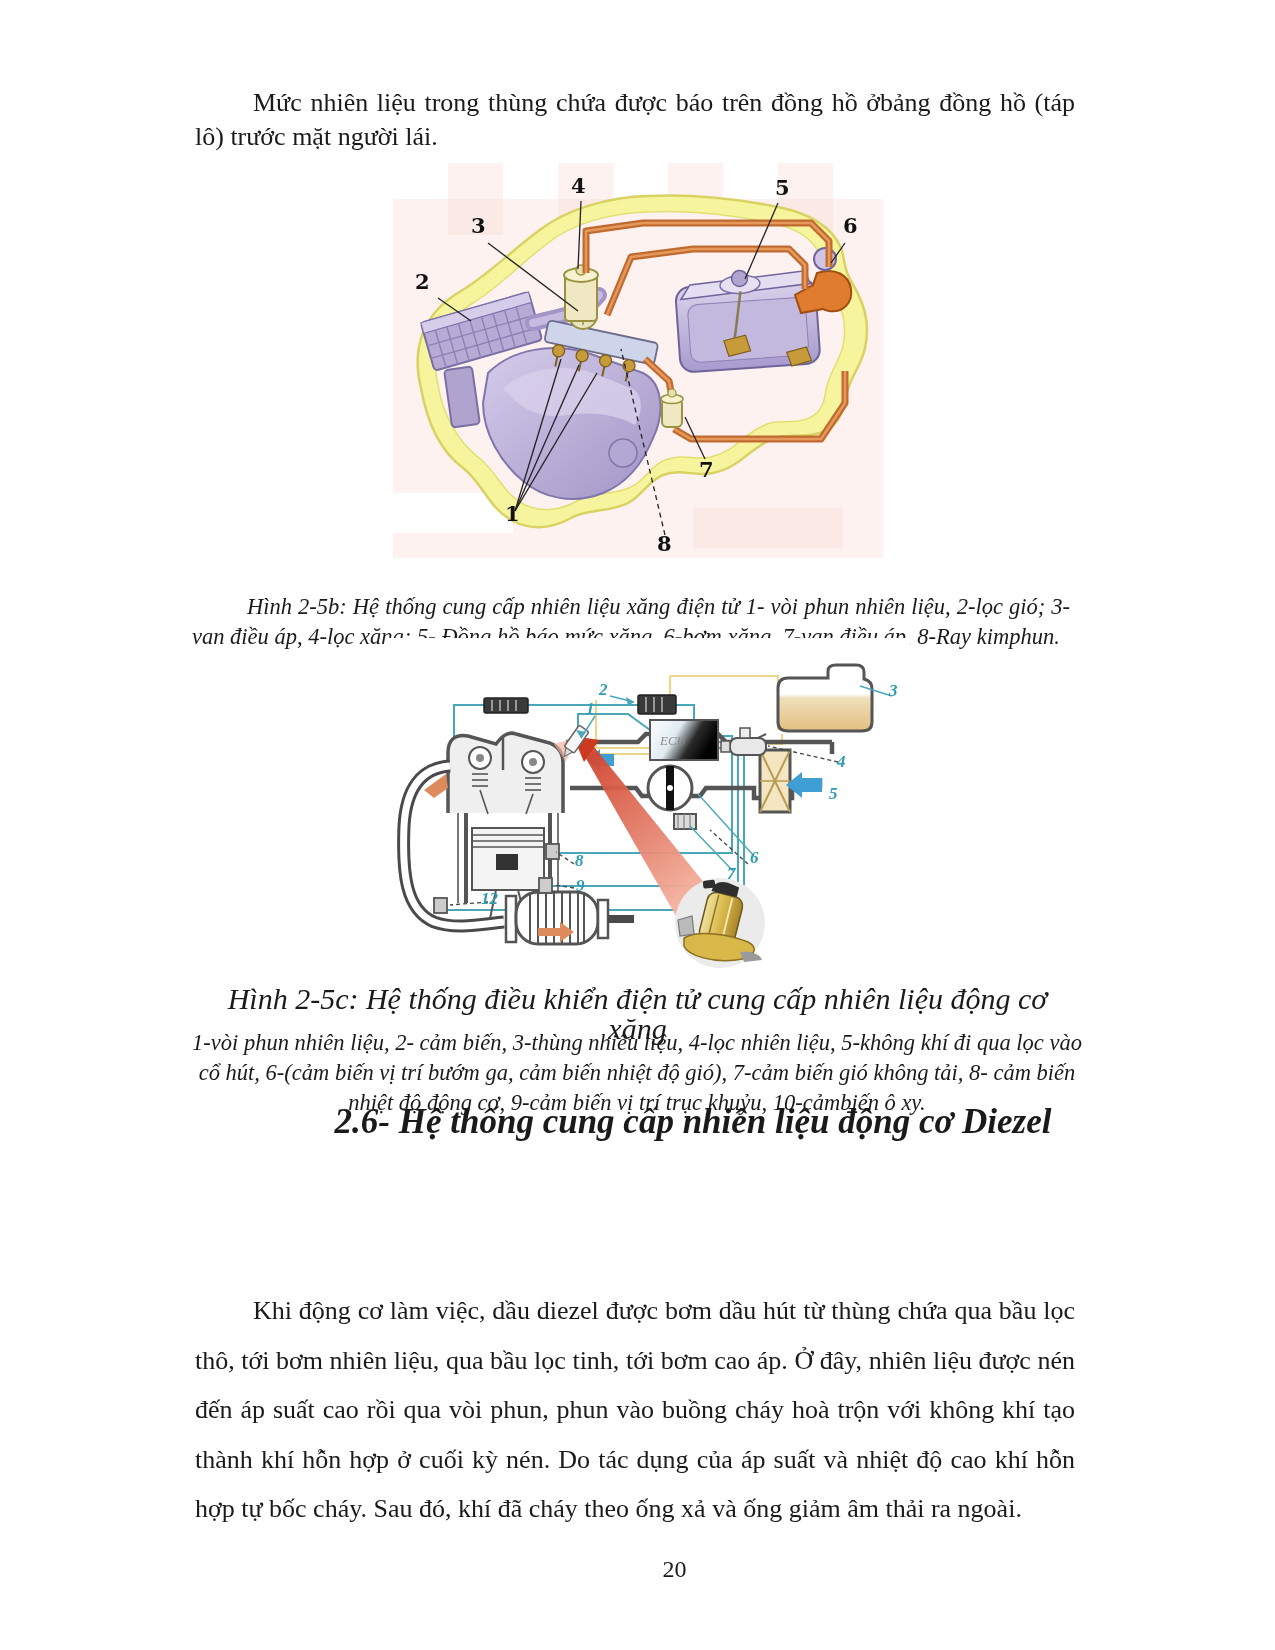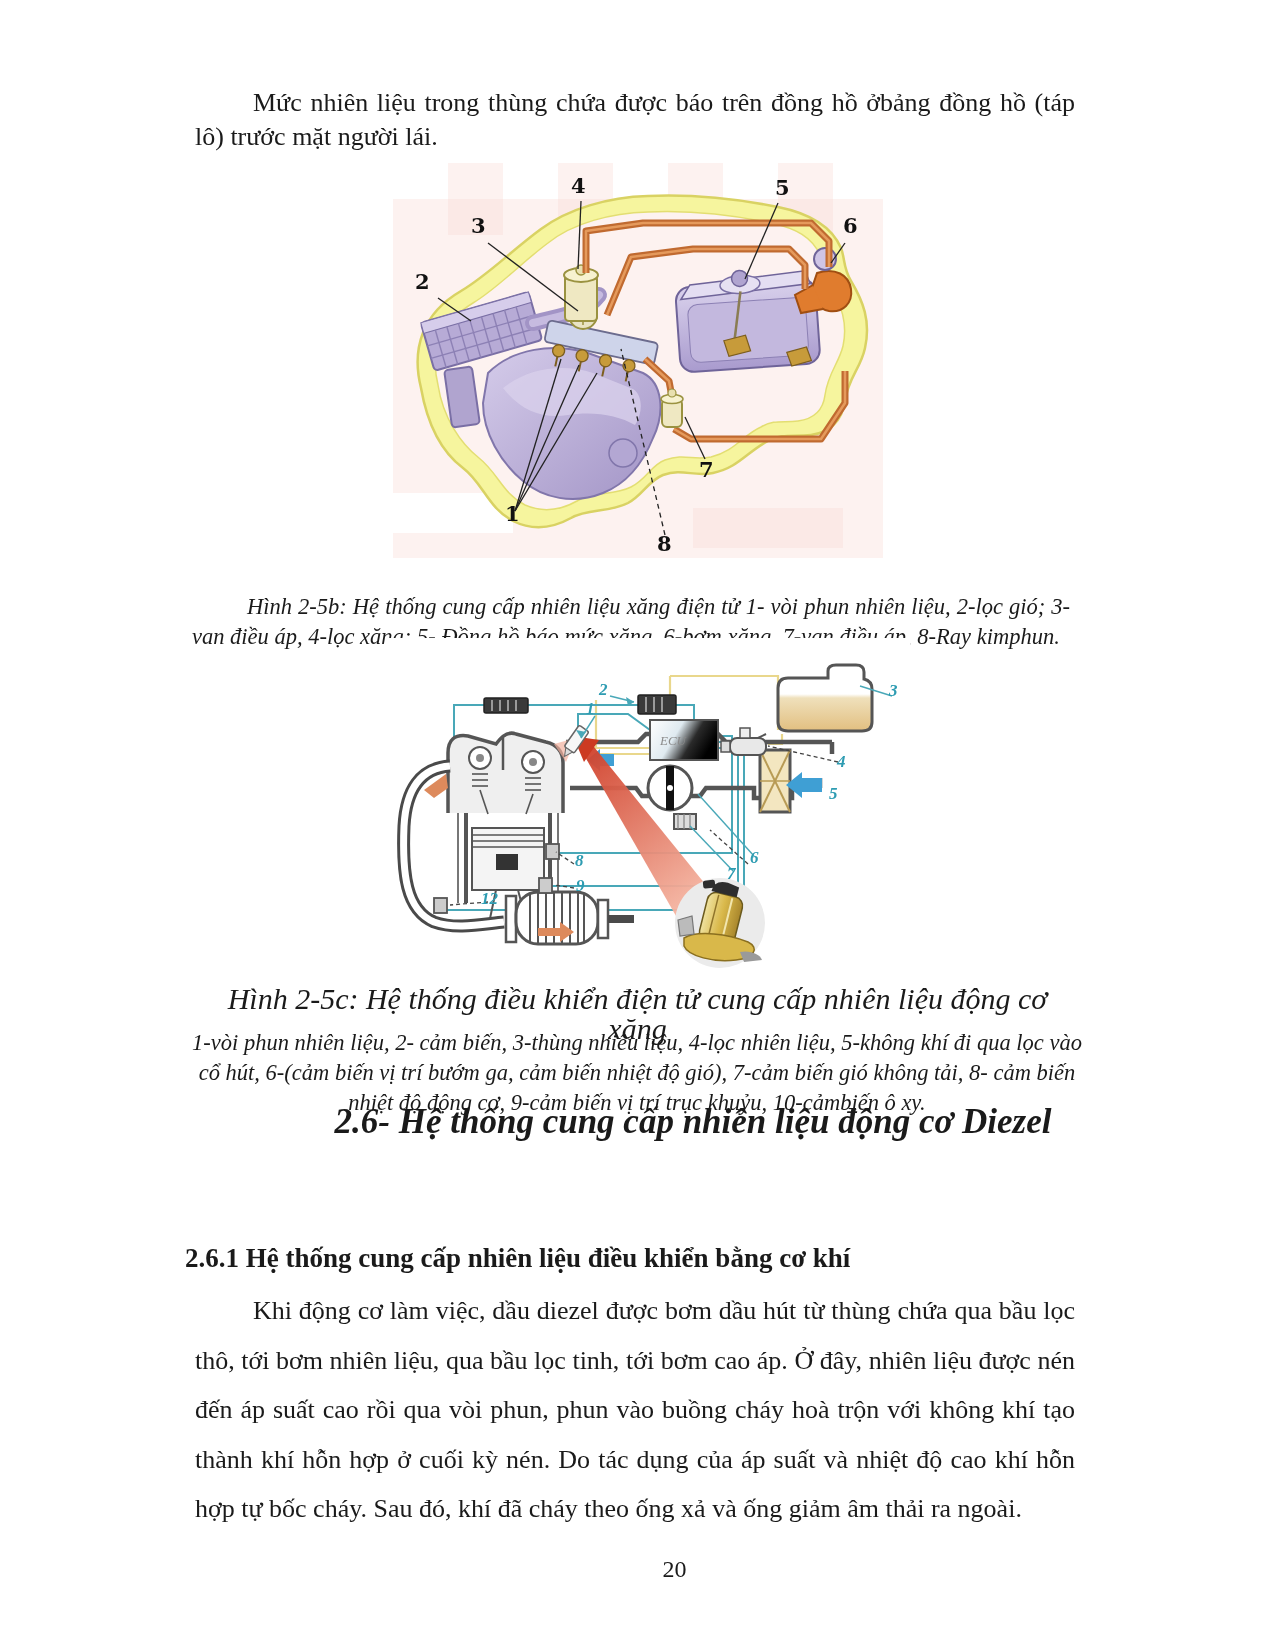--- a/index.html
+++ b/index.html
@@ -416,17 +416,16 @@
     <span class="fig2-label" style="left:339px;top:227px">7</span>
     <span class="fig2-label" style="left:187px;top:214px">8</span>
     <span class="fig2-label" style="left:188px;top:239px">9</span>
     <span class="fig2-label" style="left:93px;top:252px">12</span>
   </div>
 
   <div id="cap2-title" class="textblock">Hình 2-5c: Hệ thống điều khiển điện tử cung cấp nhiên liệu động cơ xăng</div>
   <div id="cap2-detail" class="textblock">1-vòi phun nhiên liệu, 2- cảm biến, 3-thùng nhiêu liệu, 4-lọc nhiên liệu, 5-không khí đi qua lọc vào cổ hút, 6-(cảm biến vị trí bướm ga, cảm biến nhiệt độ gió), 7-cảm biến gió không tải, 8- cảm biến nhiệt độ động cơ, 9-cảm biến vị trí trục khuỷu, 10-cảmbiến ô xy.</div>
 
   <div id="h26" class="textblock">2.6- Hệ thống cung cấp nhiên liệu động cơ Diezel</div>
-  <div id="h261" class="textblock">2.6.1 Hệ thống cung cấp nhiên liệu điều khiển bằng cơ khí</div>
   <div id="para3" class="textblock">Khi động cơ làm việc, dầu diezel được bơm dầu hút từ thùng chứa qua bầu lọc thô, tới bơm nhiên liệu, qua bầu lọc tinh, tới bơm cao áp. Ở đây, nhiên liệu được nén đến áp suất cao rồi qua vòi phun, phun vào buồng cháy hoà trộn với không khí tạo thành khí hỗn hợp ở cuối kỳ nén. Do tác dụng của áp suất và nhiệt độ cao khí hỗn hợp tự bốc cháy. Sau đó, khí đã cháy theo ống xả và ống giảm âm thải ra ngoài.</div>
 
   <div id="pagenum" class="textblock">20</div>
 </div>
 
 </body></html>

